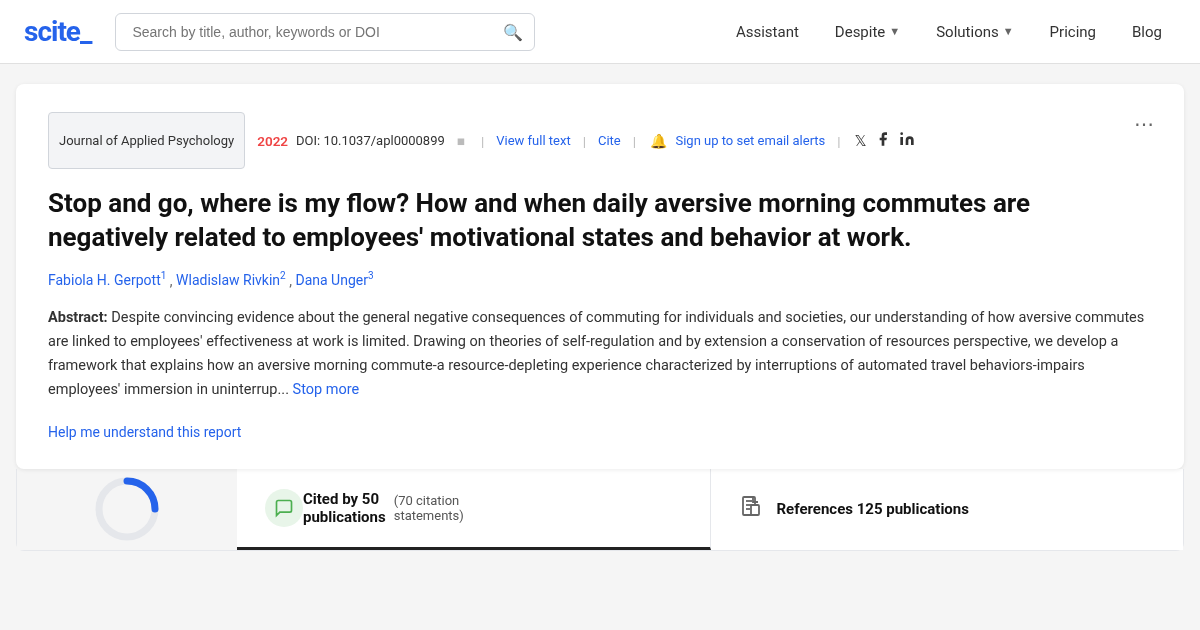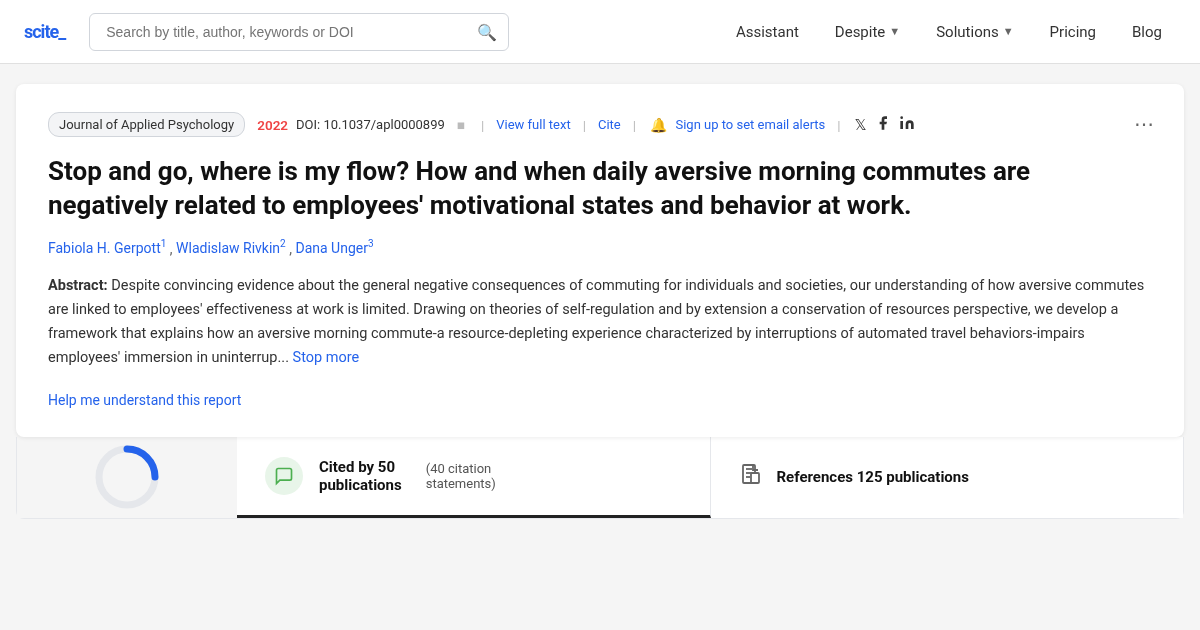--- a/index.html
+++ b/index.html
@@ -10,21 +10,21 @@
       background: #fff;
       border-bottom: 1px solid #e0e0e0;
       display: flex;
       align-items: center;
       padding: 0 24px;
       height: 64px;
       position: relative;
       z-index: 10;
     }
     .navbar-logo {
-      font-size: 18px;
+      font-size: 28px;
       font-weight: 700;
       color: #1a1a2e;
       letter-spacing: -1px;
       margin-right: 24px;
       text-decoration: none;
     }
     .navbar-logo span { color: #2563eb; }
     .navbar-search {
       flex: 1;
       max-width: 420px;
@@ -90,22 +90,22 @@
       display: flex;
       align-items: center;
       flex-wrap: wrap;
       gap: 8px;
       margin-bottom: 18px;
       font-size: 13.5px;
     }
     .journal-badge {
       background: #f3f4f6;
       border: 1px solid #d1d5db;
-      border-radius: 11px;
-      padding: 4px 10px;
+      border-radius: 4px;
+      padding: 20px 10px;
       font-size: 13px;
       color: #333;
       font-weight: 400;
     }
     .meta-year { font-weight: 600; color: #ef4444; margin-left: 4px; }
     .meta-doi { color: #333; font-size: 13px; }
     .meta-sep { color: #bbb; margin: 0 4px; }
     .meta-link {
       color: #2563eb;
       text-decoration: none;
@@ -289,34 +289,34 @@
 
   <div style="background:#f5f5f5; border-radius: 0 0 8px 8px; display:flex; margin-top:0; border: 1px solid #e5e7eb; border-top: none;">
 
     <div class="spinner-area">
       <svg class="spinner-svg" viewBox="0 0 70 70">
         <circle cx="35" cy="35" r="28" fill="none" stroke="#e5e7eb" stroke-width="7"></circle>
         <path d="M35 7 A28 28 0 0 1 63 35" fill="none" stroke="#2563eb" stroke-width="7" stroke-linecap="round"></path>
       </svg>
     </div>
 
-    <div style="flex:1; background:#fff; border-bottom: 3px solid #222; display:flex; align-items:center; gap:16px; padding: 20px 28px; border-right: 1px solid #e5e7eb;">
+    <div style="flex:1; background:#fff; border-bottom: 3px solid #222; display:flex; align-items:center; padding: 20px 28px; border-right: 1px solid #e5e7eb;">
       <div style="width:38px;height:38px;background:#e8f5e9;border-radius:50%;display:flex;align-items:center;justify-content:center;">
         <svg width="20" height="20" viewBox="0 0 24 24" fill="none" stroke="#4caf50" stroke-width="2">
           <path d="M21 15a2 2 0 0 1-2 2H7l-4 4V5a2 2 0 0 1 2-2h14a2 2 0 0 1 2 2z"></path>
         </svg>
       </div>
       <div>
         <div style="font-weight:700; font-size:15px; color:#111;">
           <span>Cited by 50</span><br>
           <span>publications</span>
         </div>
       </div>
       <div style="color:#555; font-size:13px; margin-left:8px;">
-        <div>(40 citation</div>
+        <div>(70 citation</div>
         <div>statements)</div>
       </div>
     </div>
 
     <div style="flex:1; background:#fff; display:flex; align-items:center; gap:14px; padding: 20px 28px;">
       <span style="font-size:22px; color:#777;">
         <svg width="24" height="24" viewBox="0 0 24 24" fill="none" stroke="#666" stroke-width="1.8">
           <rect x="4" y="2" width="12" height="18" rx="1"></rect>
           <line x1="7" y1="6" x2="13" y2="6"></line>
           <line x1="7" y1="10" x2="13" y2="10"></line>

